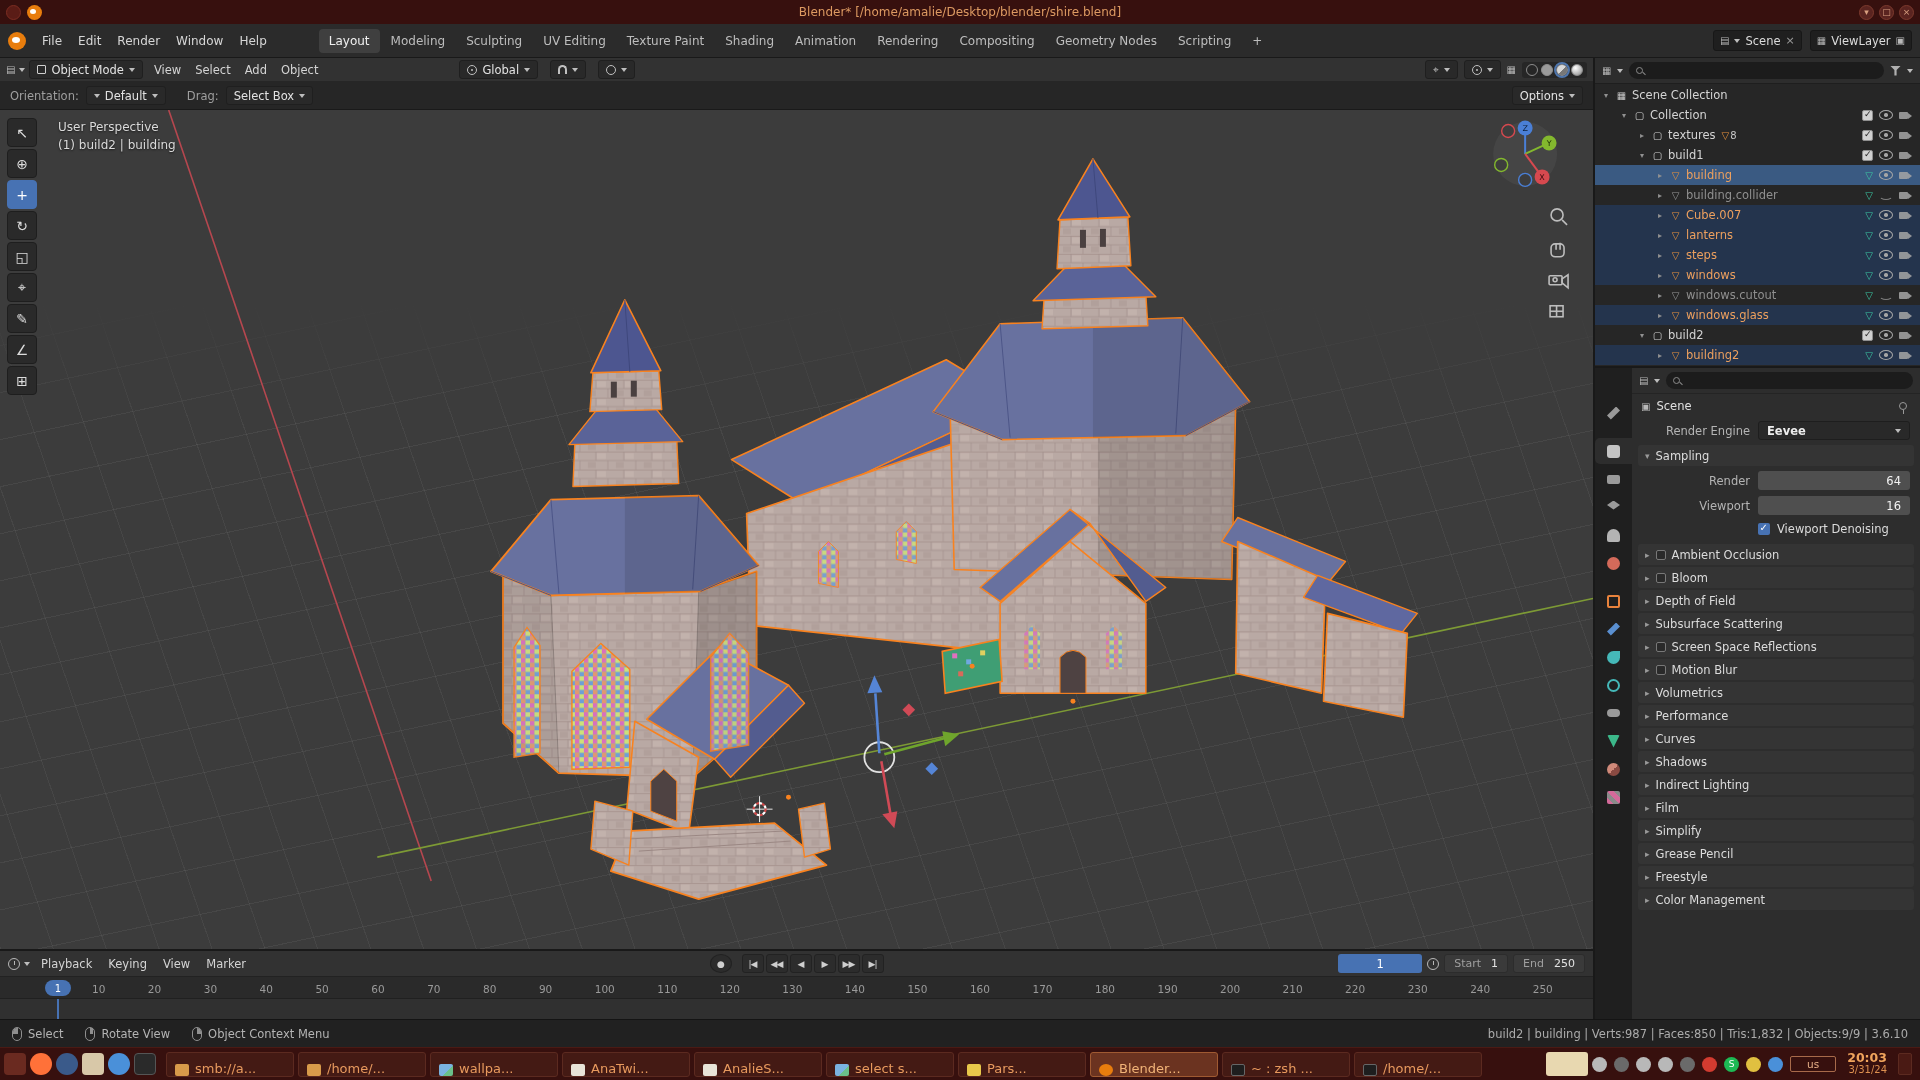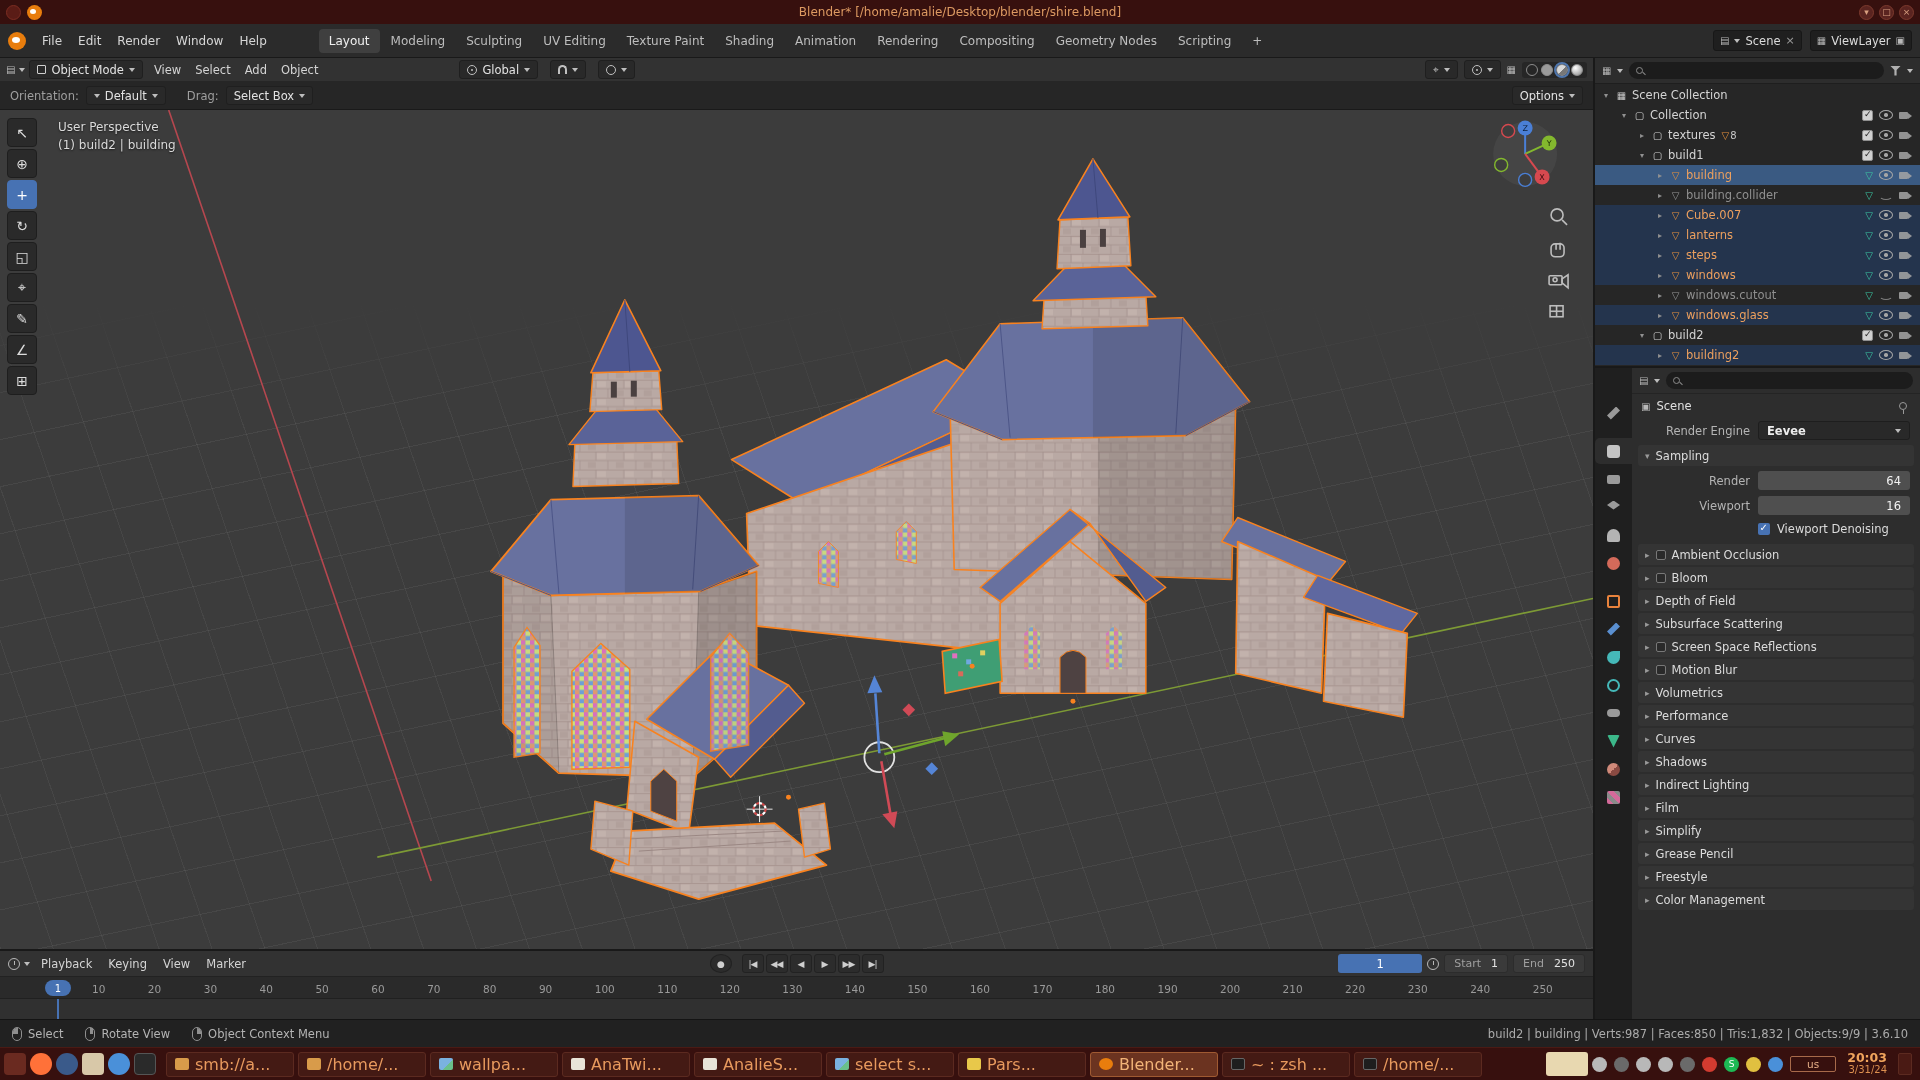--- a/index.html
+++ b/index.html
@@ -202,22 +202,22 @@
   
   .taskbar{height:33px;background:#37100e;border-top:1px solid #4a1a14;display:flex;align-items:center;
     padding:0 4px;gap:4px;flex-shrink:0;}
   .launcher{width:22px;height:22px;border-radius:4px;flex-shrink:0;}
   .l-menu{background:#6a2a20;}
   .l-firefox{background:#ff7139;border-radius:50%;}
   .l-mail{background:#3a5a8a;border-radius:50%;}
   .l-files{background:#d8c8a8;}
   .l-editor{background:#4a90d9;border-radius:50%;}
   .l-term{background:#2a2a2a;border:1px solid #555;}
-  .tb-win{height:25px;display:flex;align-items:center;gap:6px;padding:0 8px;background:#441a14;
-    border:1px solid #5c2a20;border-radius:3px;color:#e89a5e;font-size:16px;min-width:0;flex:0 1 128px;}
+  .tb-win{height:25px;display:flex;align-items:flex-end;gap:6px;padding:0 8px;background:#441a14;
+    border:1px solid #5c2a20;border-radius:3px;color:#e89a5e;font-size:13px;min-width:0;flex:0 1 128px;}
   .tb-win.active{background:#6b3320;border-color:#a05a32;color:#f2b478;}
   .tb-icon{width:14px;height:12px;border-radius:2px;background:#888;flex-shrink:0;}
   .icon-folder .tb-icon{background:#d89b4a;}
   .icon-image .tb-icon{background:linear-gradient(135deg,#7ab2e0 60%,#6ac08a 40%);}
   .icon-doc .tb-icon{background:#e8e4d8;}
   .icon-doc2 .tb-icon{background:#e8c84a;}
   .icon-blender .tb-icon{background:#e87d0d;border-radius:50%;}
   .icon-terminal .tb-icon{background:#1e1e1e;border:1px solid #666;}
   .tb-label{white-space:nowrap;overflow:hidden;text-overflow:ellipsis;}
   .pager{width:42px;height:24px;background:#e8d8b0;border-radius:3px;margin-left:6px;flex-shrink:0;}

